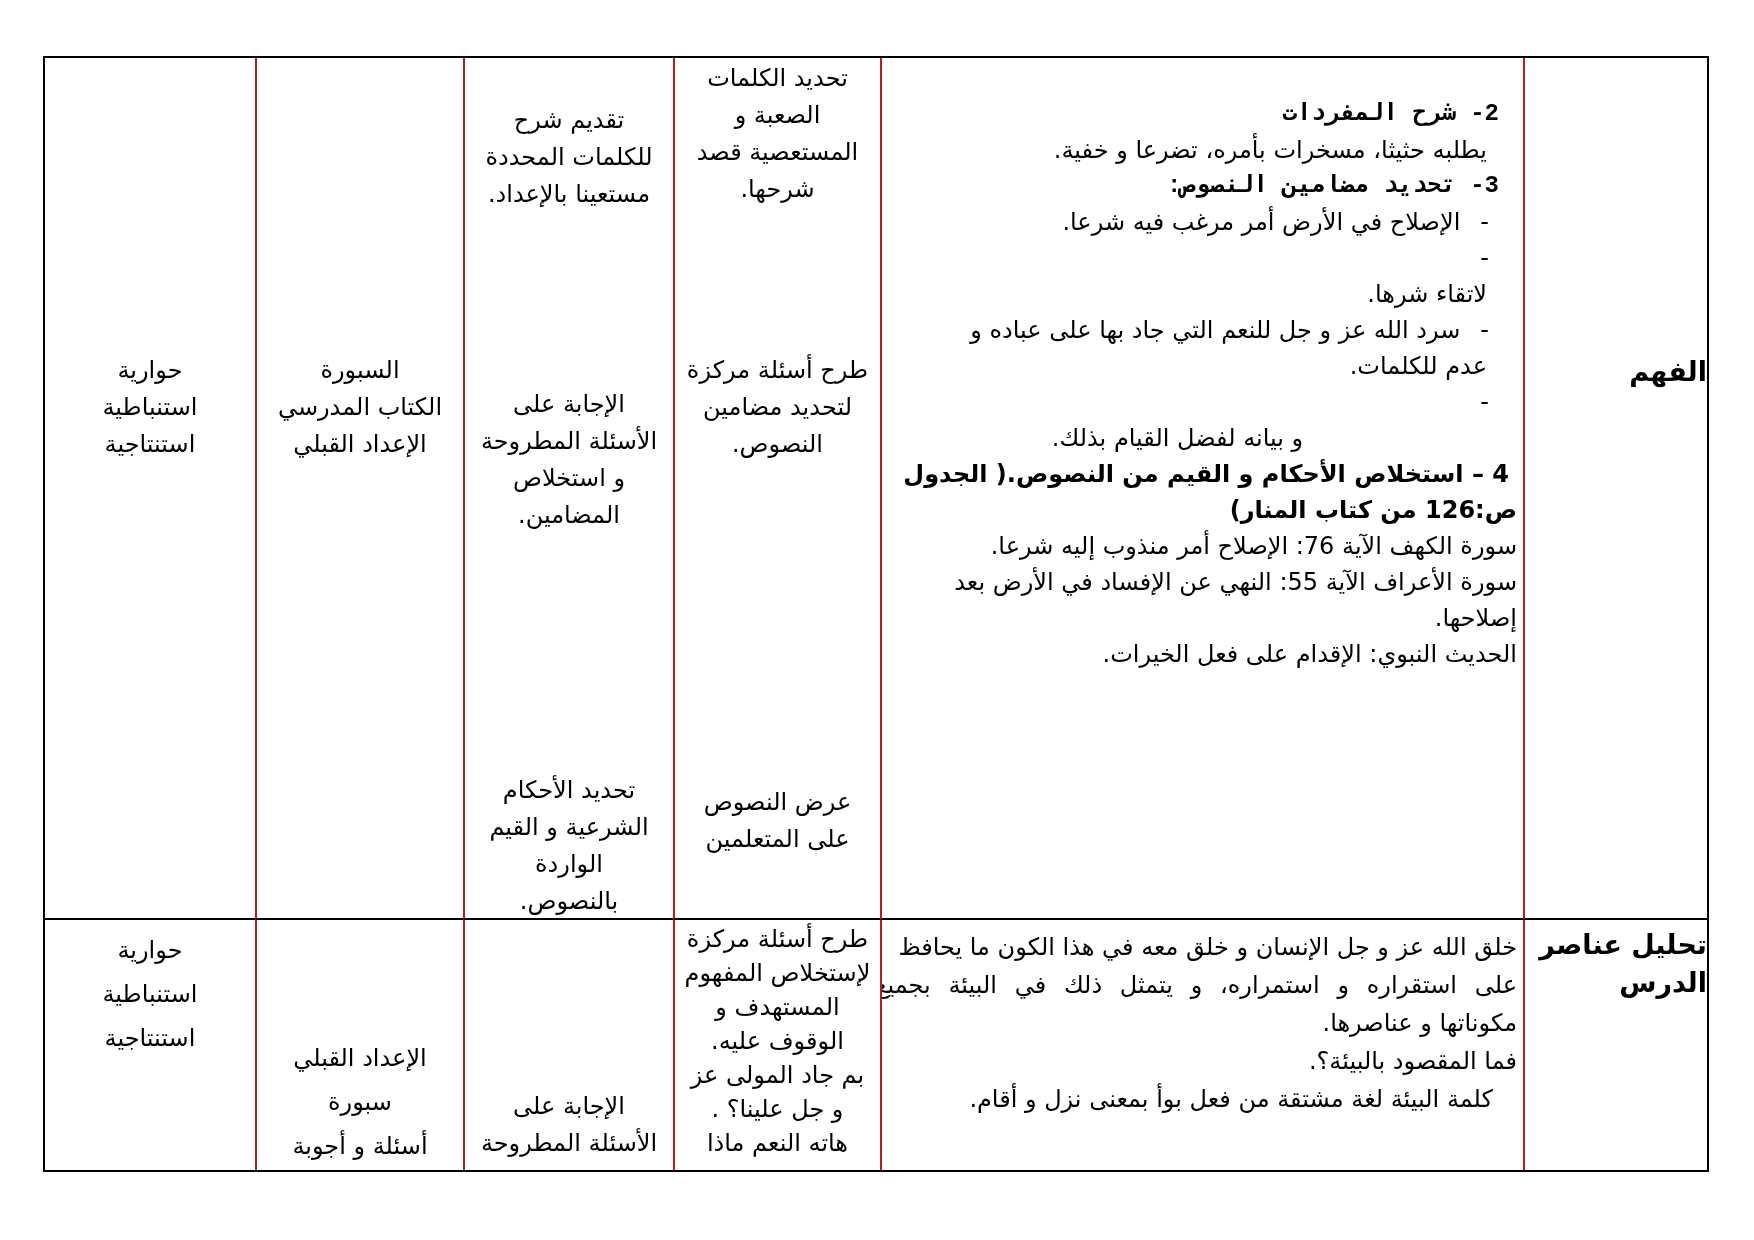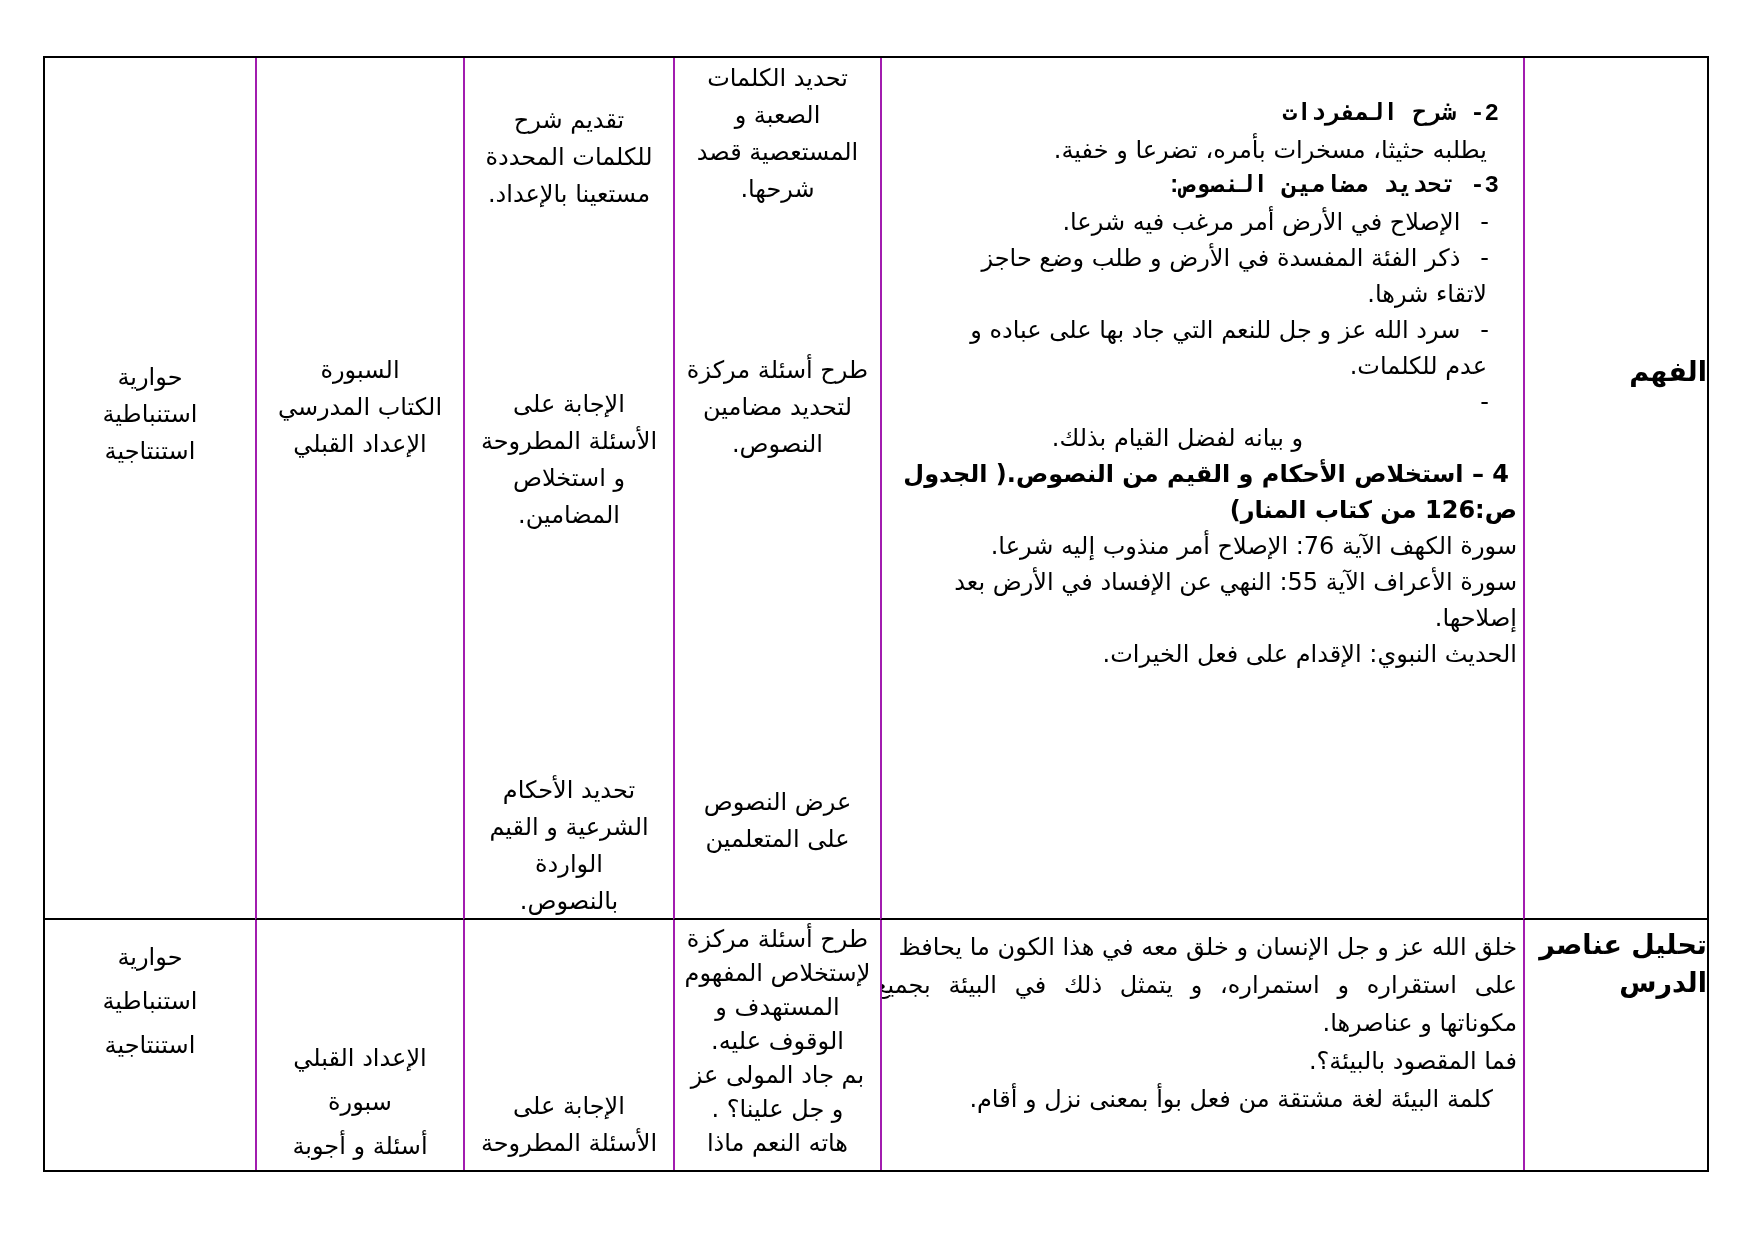--- a/index.html
+++ b/index.html
@@ -6,23 +6,23 @@
   html,body { background:#ffffff; }
   body { width:1754px; height:1240px; position:relative;
          font-family:"DejaVu Sans","Liberation Serif",sans-serif; color:#000; }
   .page { position:absolute; inset:0; direction:rtl; }
 
   .tbl { position:absolute; top:56px; left:43px;
          display:grid; direction:rtl;
          grid-template-columns:184px 643px 207px 210px 208px 210px;
          grid-template-rows:862px 250px;
          border:2px solid #000; background:#fff; }
-  .cell { position:relative; overflow:hidden; border-left:2px solid #a21caf;
+  .cell { position:relative; overflow:hidden; border-left:2px solid #b91c1c;
           font-size:24px; line-height:36px; }
-  .cell.last { border-left:none;margin-top:7px; }
+  .cell.last { border-left:none; }
   .r1 { border-bottom:2px solid #000; }
 
   
   .blk { position:absolute; right:0; left:0; text-align:center;
          white-space:pre-line; line-height:37px; }
 
   
   .stage-label { position:absolute; right:0; left:0; text-align:right;
                  font-weight:bold; font-size:27px; line-height:38px;
                  white-space:pre-line; }
@@ -58,21 +58,20 @@
     <div class="cell r1 content1">
       <div class="ln bold ind18">2- شرح المفردات</div>
       <div class="ln ind30">يطلبه حثيثا، مسخرات بأمره، تضرعا و خفية.</div>
       <div class="ln bold ind18">3- تحديد مضامين النصوص:</div>
       <div class="ln bullet">
         <span class="dash">-</span>
         <span>الإصلاح في الأرض أمر مرغب فيه شرعا.</span>
       </div>
       <div class="ln bullet">
         <span class="dash">-</span>
-        <span>ذكر الفئة المفسدة في الأرض و طلب وضع حاجز</span>
       </div>
       <div class="ln ind30">لاتقاء شرها.</div>
       <div class="ln bullet">
         <span class="dash">-</span>
         <span>سرد الله عز و جل للنعم التي جاد بها على عباده و</span>
       </div>
       <div class="ln ind30">عدم للكلمات.</div>
       <div class="ln bullet">
         <span class="dash">-</span>
       </div>

